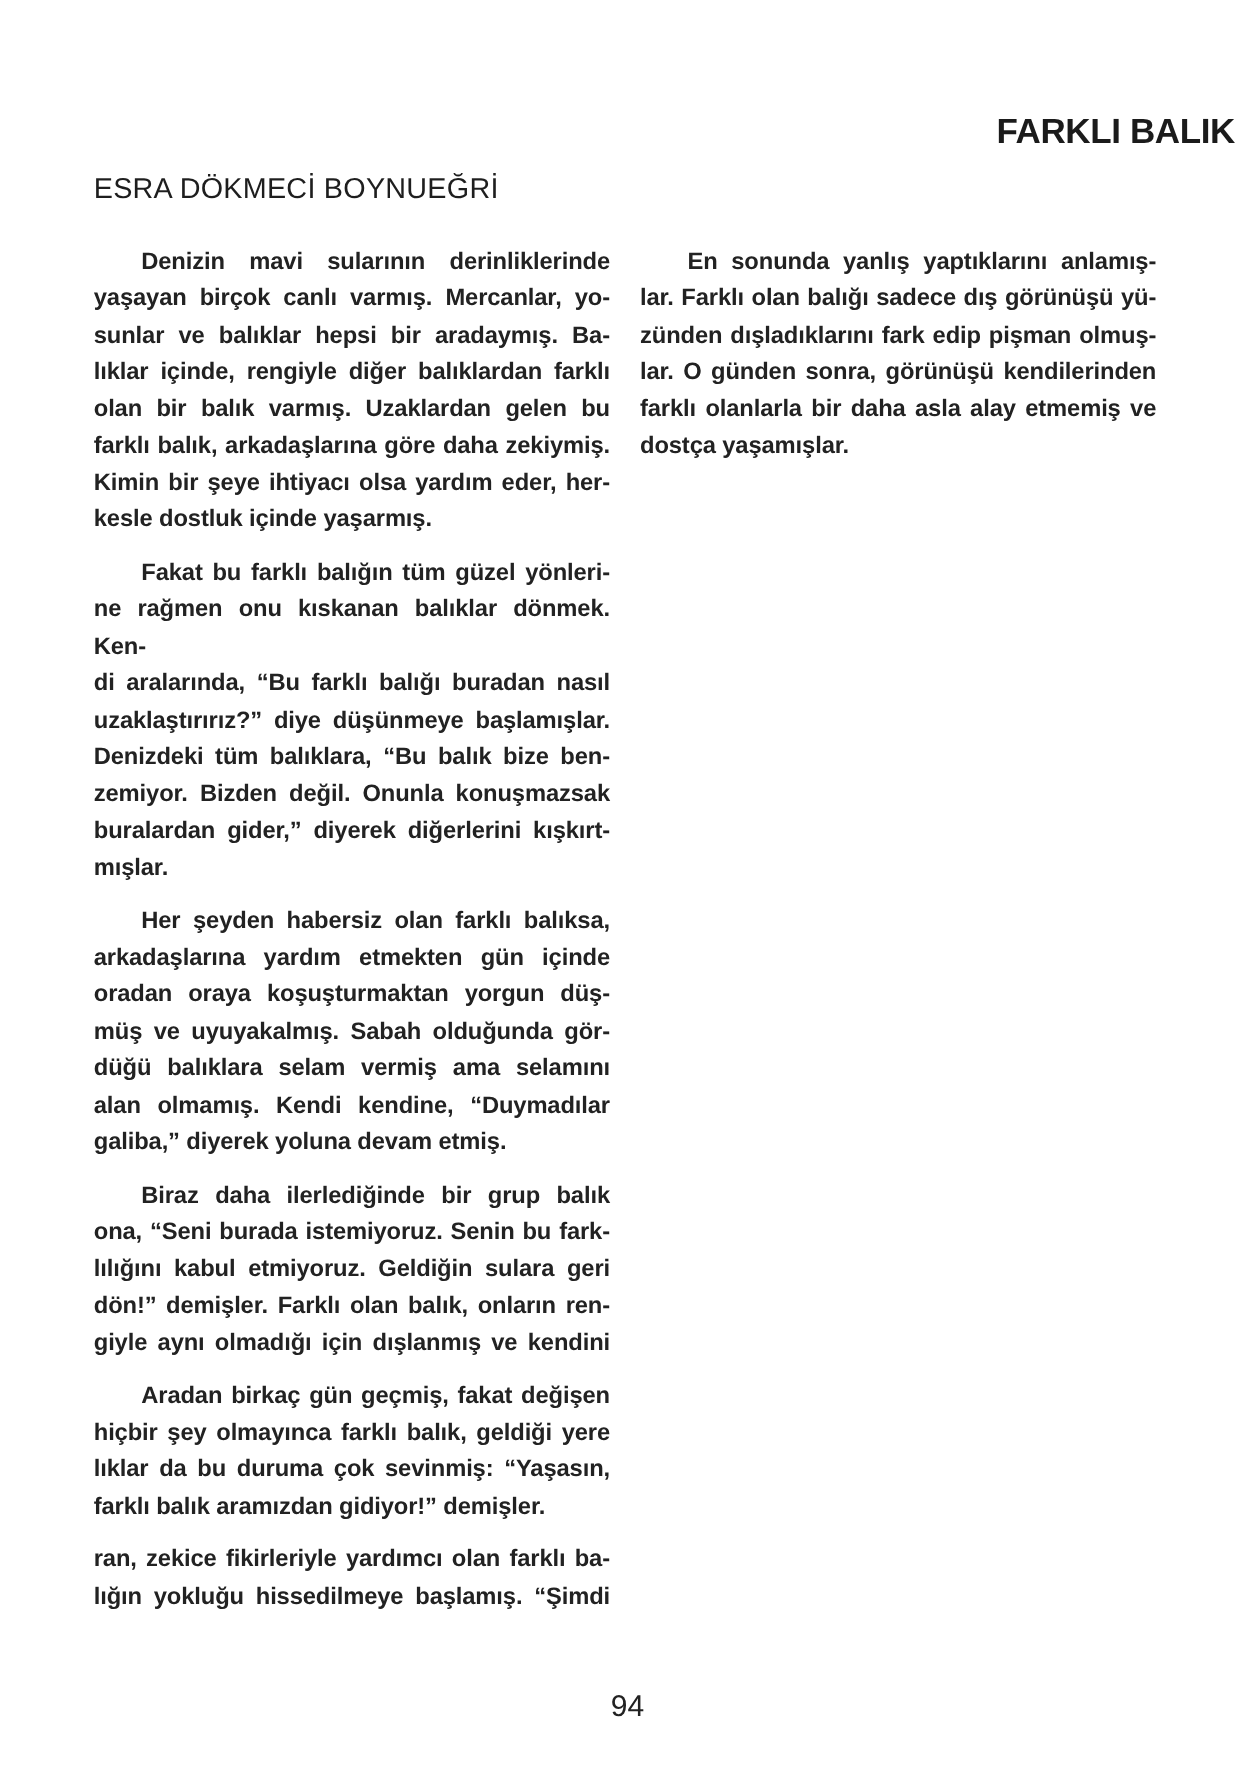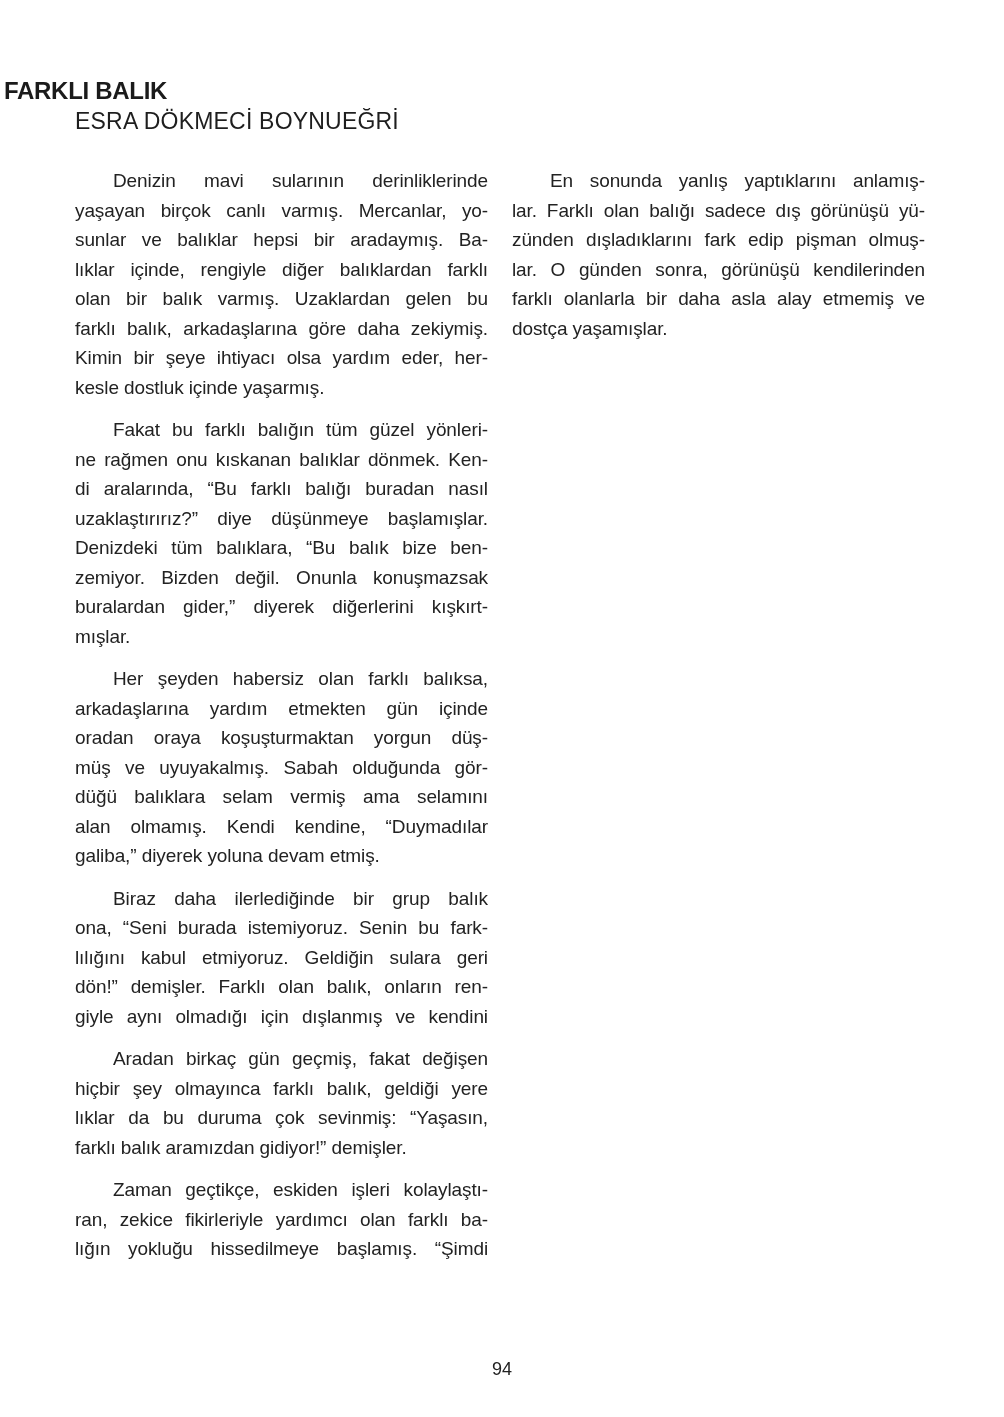--- a/index.html
+++ b/index.html
@@ -12,23 +12,23 @@
     width: 1004px;
     height: 1417px;
     background: #ffffff;
     color: #1e1e1e;
     font-family: "Liberation Sans", "DejaVu Sans", sans-serif;
     box-sizing: border-box;
     padding-top: 74px;
     overflow: hidden;
   }
   .title {
-    margin: 4px;
-    text-align: left;
-    font-size: 24px;
+    margin: 16px;
+    text-align: right;
+    font-size: 28px;
     font-weight: bold;
     letter-spacing: -0.3px;
     line-height: 1.1;
     color: #1b1b1b;
   }
   .author {
     margin-left: 75px;
     font-size: 23px;
     font-weight: normal;
     letter-spacing: 0.2px;
@@ -41,20 +41,21 @@
     padding-left: 75px;
     padding-right: 79px;
     align-items: flex-start;
   }
   .col {
     flex: 1 1 0;
     min-width: 0;
   }
   .para {
     margin: 0 0 13px 0;
+    font-weight: bold;
   }
   .line {
     font-size: 19px;
     line-height: 29.5px;
     letter-spacing: -0.1px;
     text-align: justify;
     text-align-last: justify;
     color: #222222;
   }
   .line.release {
@@ -62,21 +63,21 @@
   }
   .line.indent {
     text-indent: 38px;
   }
   .pagenum {
     position: absolute;
     left: 0;
     right: 0;
     bottom: 37px;
     text-align: center;
-    font-size: 18px;
+    font-size: 24px;
     color: #222222;
   }
 </style>
 </head>
 <body>
 
 <div class="page">
   <h1 class="title">FARKLI BALIK</h1>
   <div class="author">ESRA DÖKMECİ BOYNUEĞRİ</div>
   <div class="columns">
@@ -117,21 +118,20 @@
           <div class="line">dön!” demişler. Farklı olan balık, onların ren-</div>
           <div class="line">giyle aynı olmadığı için dışlanmış ve kendini</div>
         </div>
         <div class="para">
           <div class="line indent">Aradan birkaç gün geçmiş, fakat değişen</div>
           <div class="line">hiçbir şey olmayınca farklı balık, geldiği yere</div>
           <div class="line">lıklar da bu duruma çok sevinmiş: “Yaşasın,</div>
           <div class="line release">farklı balık aramızdan gidiyor!” demişler.</div>
         </div>
         <div class="para">
-          <div class="line indent">Zaman geçtikçe, eskiden işleri kolaylaştı-</div>
           <div class="line">ran, zekice fikirleriyle yardımcı olan farklı ba-</div>
           <div class="line">lığın yokluğu hissedilmeye başlamış. “Şimdi</div>
         </div>
       </div>
     <div class="col">
         <div class="para">
           <div class="line indent">En sonunda yanlış yaptıklarını anlamış-</div>
           <div class="line">lar. Farklı olan balığı sadece dış görünüşü yü-</div>
           <div class="line">zünden dışladıklarını fark edip pişman olmuş-</div>
           <div class="line">lar. O günden sonra, görünüşü kendilerinden</div>

